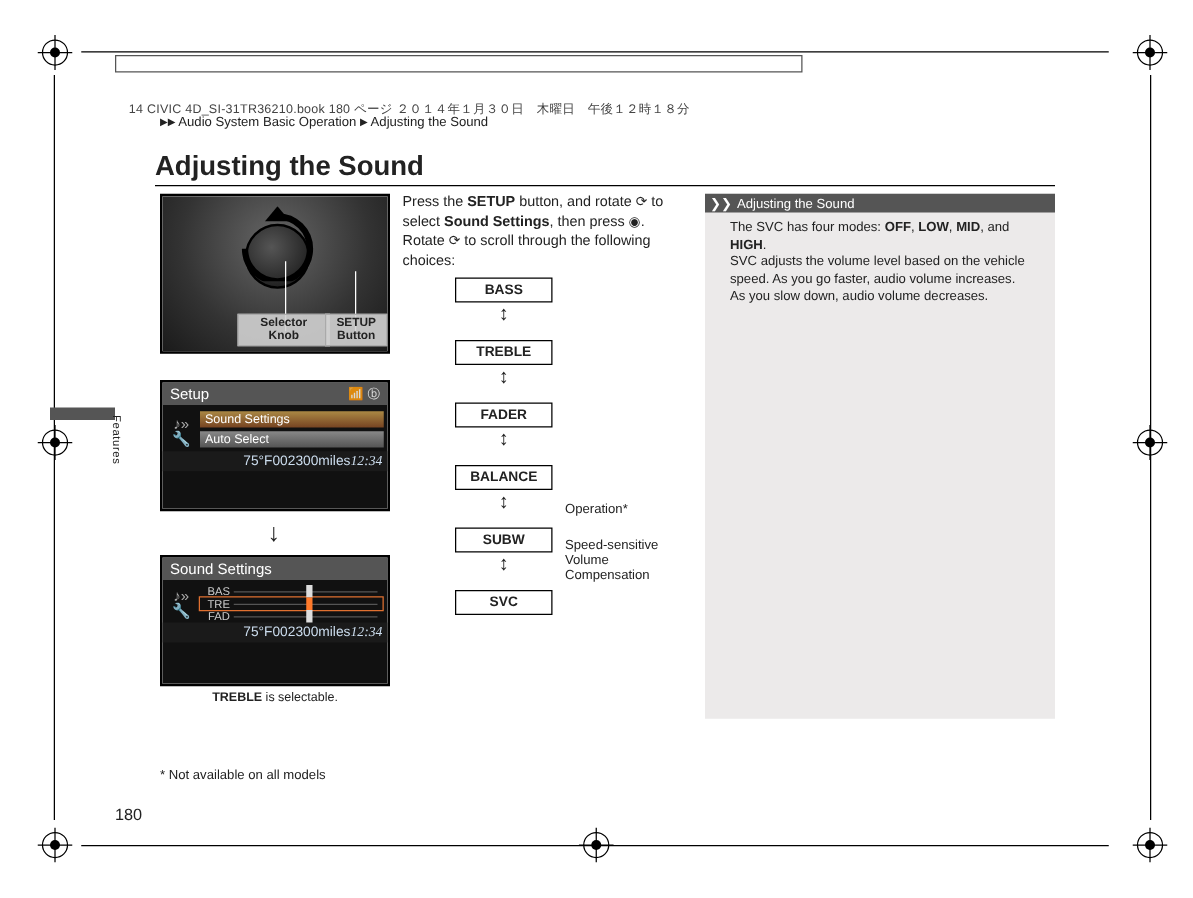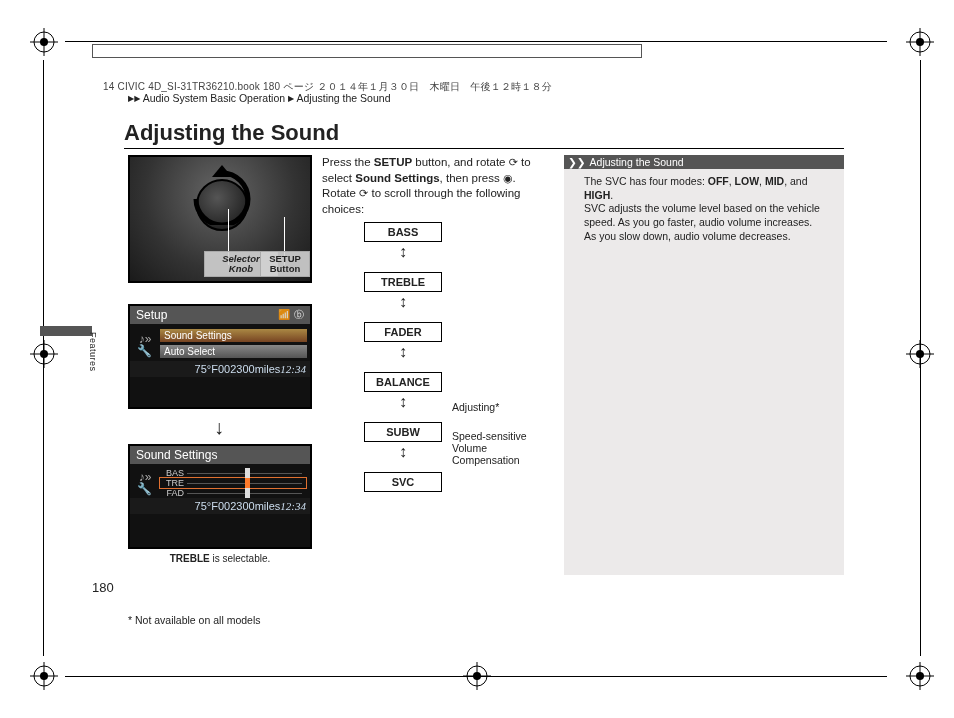--- a/index.html
+++ b/index.html
@@ -95,21 +95,21 @@
   }
   .fig-top .callout {
     position:absolute;
     background:rgba(210,210,210,0.9);
     border:1px solid #aaa;
     font-size:9.5px;
     padding:2px 3px;
     text-align:center;
     line-height:1.05;
   }
-  .call-knob  { bottom:4px; left:74px; width:74px; font-weight:bold;font-style:italic;}
+  .call-knob  { bottom:4px; left:60px; width:74px; font-weight:bold;}
   .call-setup { bottom:4px; left:130px; width:50px; font-weight:bold;}
   .fig-top .lead {
     position:absolute; width:1px; background:#fff;
   }
   .lead-knob  { left:98px; top:52px; height:56px; }
   .lead-setup { left:154px; top:60px; height:48px; }
 
   
   .screen-outer {
     position:absolute; inset:0;
@@ -218,21 +218,21 @@
   }
   .rbox-head {
     background:#555; color:#fff;
     font-size:10.5px; padding:1px 4px;
     display:flex; align-items:center; gap:4px;
   }
   .rbox-body { padding:6px 20px; line-height:1.3; }
 
   .page-num {
     position:absolute;
-    left:92px; top:580px;
+    left:92px; top:644px;
     font-size:13px;
   }
   .footnote {
     position:absolute;
     left:128px; top:614px;
     font-size:10.5px;
   }
 
   .vtab {
     position:absolute;
@@ -408,21 +408,21 @@
   <div class="choice">TREBLE</div>
   <div class="darrow">↕</div>
   <div class="choice">FADER</div>
   <div class="darrow">↕</div>
   <div class="choice">BALANCE</div>
   <div class="darrow">↕</div>
   <div class="choice">SUBW</div>
   <div class="darrow">↕</div>
   <div class="choice">SVC</div>
 </div>
-<div class="ladder-note note-subw">Adjusting*</div>
+<div class="ladder-note note-subw">Operation*</div>
 <div class="ladder-note note-svc">Speed-sensitive Volume Compensation</div>
 
 <div class="rbox">
   <div class="rbox-head">
     <span>❯❯</span>
     <span>Adjusting the Sound</span>
   </div>
   <div class="rbox-body">
     <span>The SVC has four modes: </span><b>OFF</b>, <b>LOW</b>, <b>MID</b><span>, and </span><b>HIGH</b><span>.</span><br>
     <span>SVC adjusts the volume level based on the vehicle speed. As you go faster, audio volume increases. As you slow down, audio volume decreases.</span>

